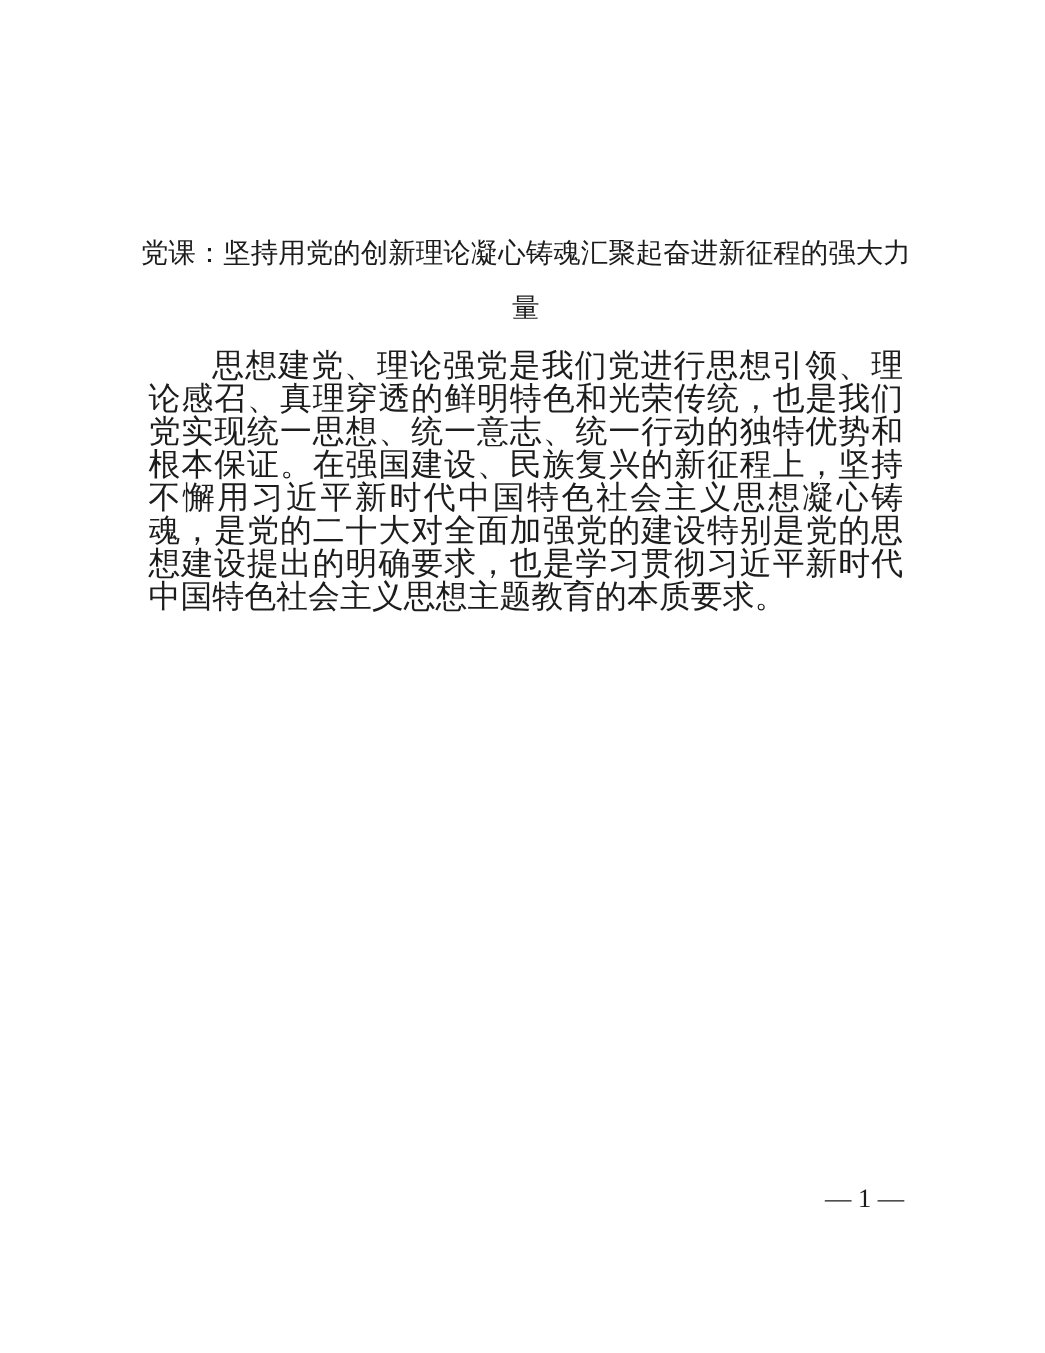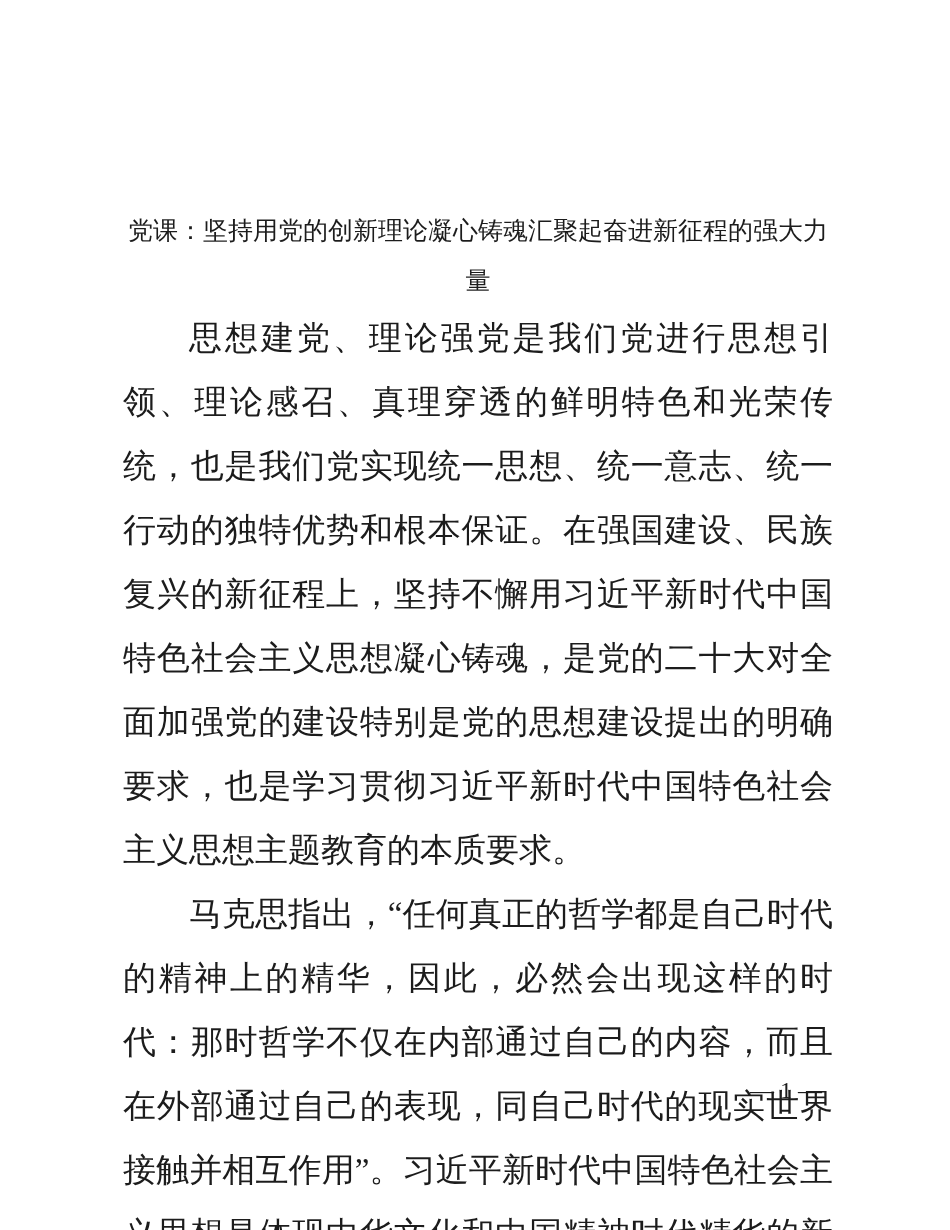--- a/index.html
+++ b/index.html
@@ -36,24 +36,24 @@
   }
   .salutation {
     margin: 0;
     padding: 0;
     font-size: 25px;
     line-height: 45.4px;
     text-indent: 2em;
     text-align: left;
   }
   .para {
-    margin: 0;
+    margin: 12px;
     padding: 0;
-    font-size: 33px;
-    line-height: 64px;
+    font-size: 29px;
+    line-height: 30px;
     text-indent: 2em;
     text-align: justify;
     line-break: strict;
     overflow-wrap: normal;
   }
   .page-number {
     position: absolute;
     top: 1076px;
     right: 128px;
     font-size: 24px;
@@ -62,16 +62,15 @@
     white-space: pre;
   }
 </style>
 </head>
 <body>
 
 <div class="page">
   <div class="content">
     <h1 class="doc-title">党课：坚持用党的创新理论凝心铸魂汇聚起奋进新征程的强大力量</h1>
     <p class="para">思想建党、理论强党是我们党进行思想引领、理论感召、真理穿透的鲜明特色和光荣传统，也是我们党实现统一思想、统一意志、统一行动的独特优势和根本保证。在强国建设、民族复兴的新征程上，坚持不懈用习近平新时代中国特色社会主义思想凝心铸魂，是党的二十大对全面加强党的建设特别是党的思想建设提出的明确要求，也是学习贯彻习近平新时代中国特色社会主义思想主题教育的本质要求。</p>
-    <p class="para">马克思指出，“任何真正的哲学都是自己时代的精神上的精华，因此，必然会出现这样的时代：那时哲学不仅在内部通过自己的内容，而且在外部通过自己的表现，同自己时代的现实世界接触并相互作用”。习近平新时代中国特色社会主义思想是体现中华文化和中国精神时代精华的新时代中国真正的哲学，它通过聆听时代声音、反映实践要求、进行理论探索，“在内部通过自己的内容”以全新的视野深化对共产党执政规律、社会主义建设规律、人类社会发展规律的认识，是我们党对中国特色社会主义建设规律认识深化和理论创新的重大成果。与此同时，通过从新</p>
   </div>
   <div class="page-number">— 1 —</div>
 </div>
 
 </body></html>

